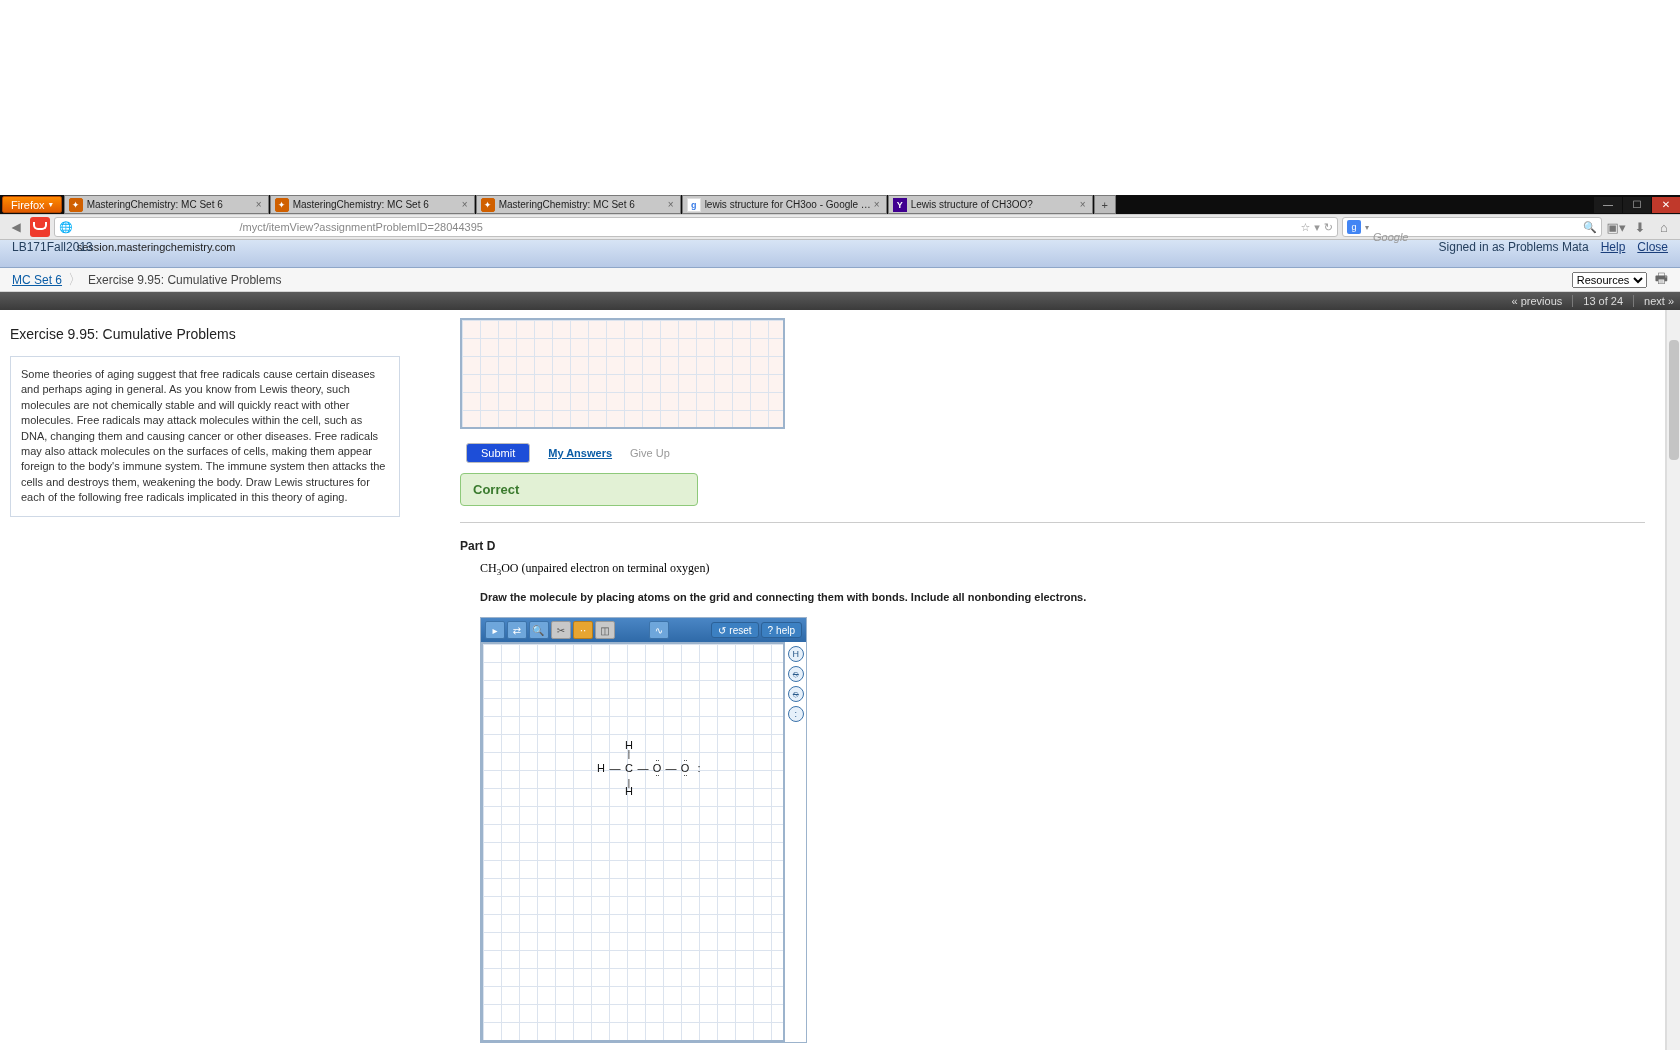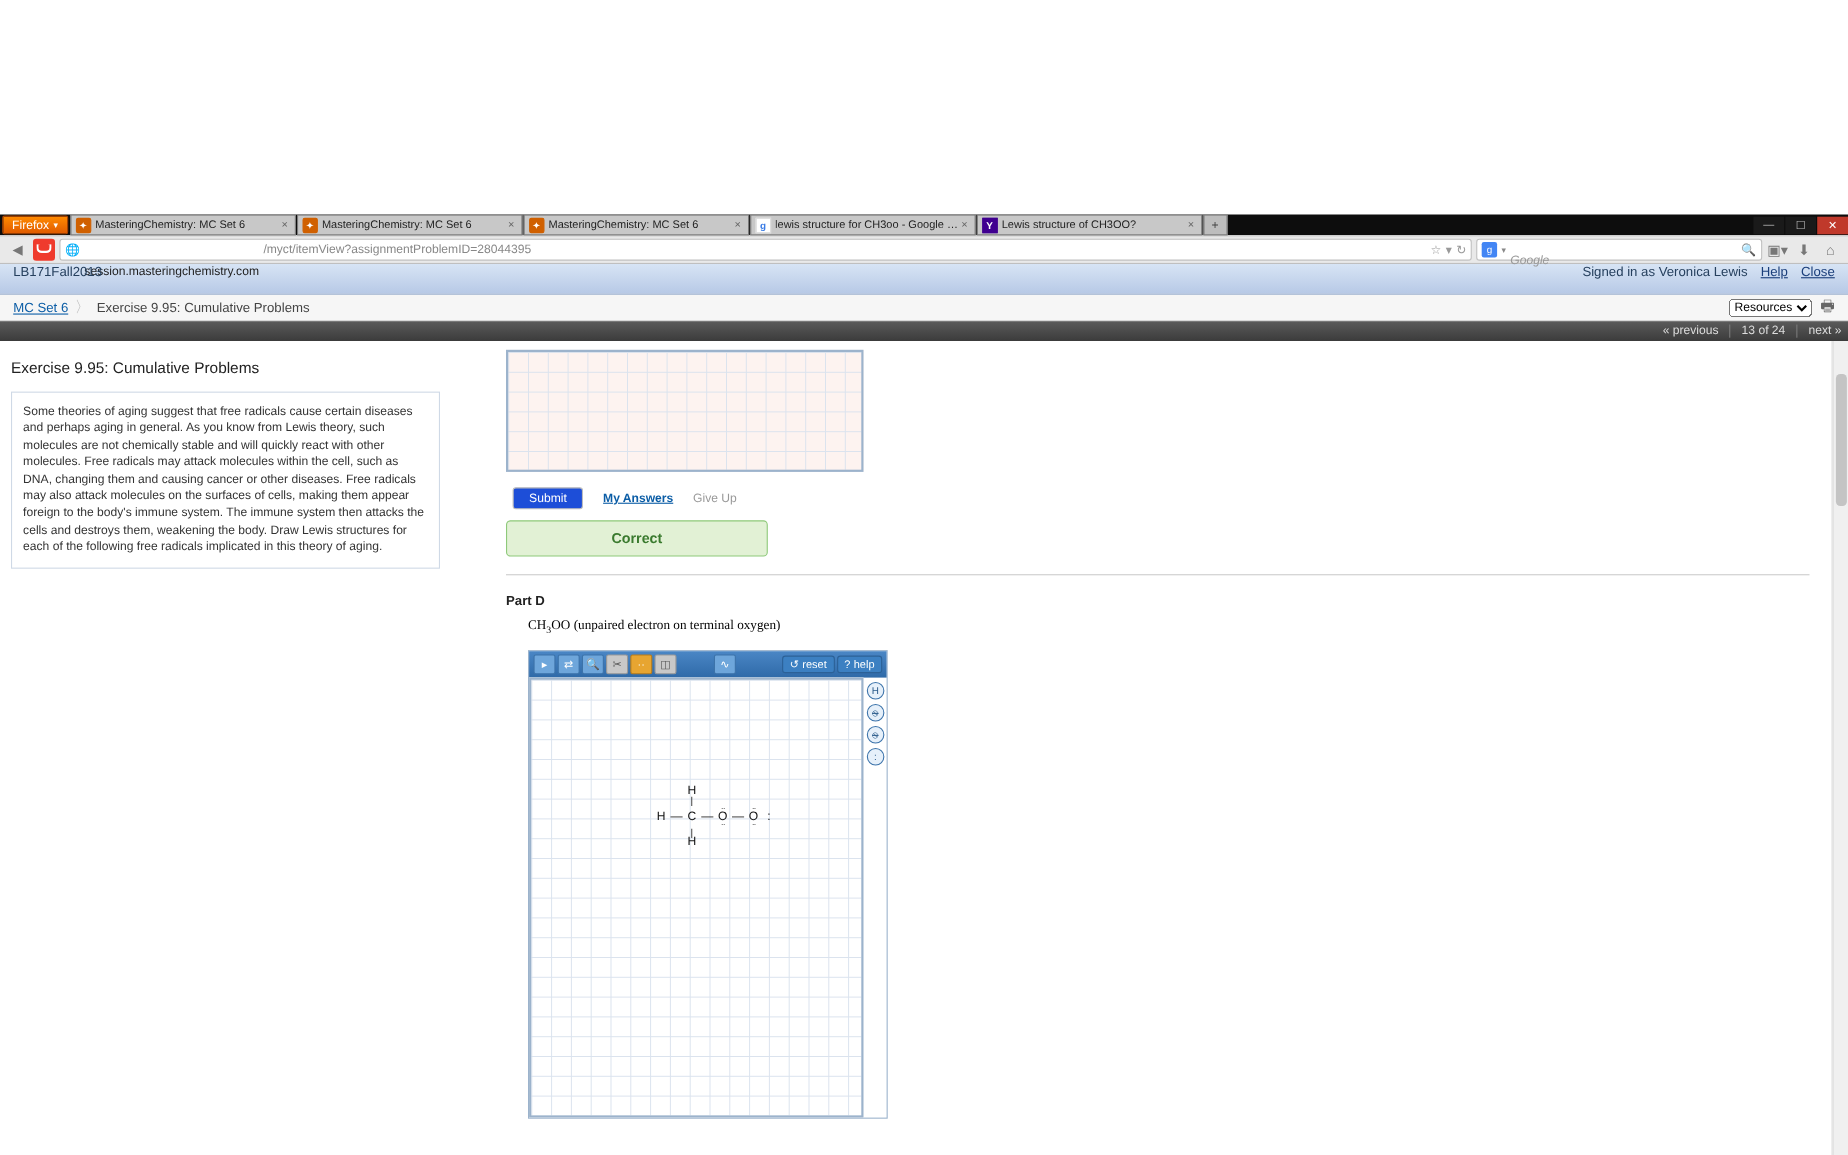--- a/index.html
+++ b/index.html
@@ -67,21 +67,21 @@
   .maincol { flex: 1; padding: 8px 20px 10px 50px; position: relative; border-right: 1px solid #ddd; }
 
   .grid { border: 2px solid #9cb3cc; width: 325px; height: 111px; background-image: linear-gradient(#dbe3ee 1px, transparent 1px), linear-gradient(90deg, #dbe3ee 1px, transparent 1px); background-size: 18px 18px; background-color: #fdf3f0; }
   .grid.full { height: 400px; background-color: #fff; }
 
   .btnrow { display: flex; align-items: center; gap: 18px; margin: 14px 0 10px 6px; }
   .btn-submit { background: #1d4ed8; color: #fff; border: 1px solid #bdbdbd; border-radius: 3px; padding: 3px 14px; font-size: 11px; text-align: center; }
   .myans { color: #0b5da6; text-decoration: underline; font-weight: bold; }
   .giveup { color: #999; }
 
-  .correct { width: 238px; border: 1px solid #8ec97a; background: #e2f1d5; color: #3a7a2e; font-size: 13px; font-weight: bold; padding: 8px 12px; border-radius: 4px; text-align: center; }
+  .correct { width: 238px; border: 1px solid #8ec97a; background: #e2f1d5; color: #3a7a2e; font-size: 13px; font-weight: bold; padding: 8px 12px; border-radius: 4px; }
 
   hr.sep { margin: 16px 0; border: none; border-top: 1px solid #ccc; }
 
   .part-hd { font-weight: bold; font-size: 12px; color: #222; margin-bottom: 8px; }
   .formula { font-family: Georgia, serif; font-size: 12px; margin: 0 0 14px 20px; }
   .formula sub { font-size: 9px; }
   .instr { font-size: 11px; font-weight: bold; margin: 10px 0 14px 20px; color: #222; }
 
   .drawpanel { width: 327px; border: 1px solid #9cb3cc; margin-left: 20px; }
   .toolbar { height: 24px; background: linear-gradient(#4a86c5,#2f6aa8); display: flex; align-items: center; padding: 0 4px; gap: 2px; }
@@ -167,21 +167,21 @@
     <span class="mag">🔍</span>
   </div>
   <div class="tb-icn">▣▾</div>
   <div class="tb-icn">⬇</div>
   <div class="tb-icn">⌂</div>
 </div>
 
 <div class="course-hdr">
   <span>LB171Fall2013</span>
   <div class="right">
-    <span>Signed in as Veronica Lewis</span>
+    <span>Signed in as Problems Mata</span>
     <span class="lnk">Help</span>
     <span class="lnk">Close</span>
   </div>
 </div>
 
 <div class="breadcrumb">
   <span class="crumb">MC Set 6</span>
   <span class="sep">〉</span>
   <span>Exercise 9.95: Cumulative Problems</span>
   <div class="res-sel">
@@ -212,20 +212,21 @@
       <span class="giveup">Give Up</span>
     </div>
     <div class="correct">Correct</div>
 
     <hr class="sep">
 
     <div class="part-hd">Part D</div>
     <div class="formula">
       <span>CH</span><sub>3</sub><span>OO</span><span> (unpaired electron on terminal oxygen)</span>
     </div>
+    <div class="instr">Draw the molecule by placing atoms on the grid and connecting them with bonds. Include all nonbonding electrons.</div>
 
     <div class="drawpanel">
       <div class="toolbar">
         <div class="tbtn">▸</div>
         <div class="tbtn">⇄</div>
         <div class="tbtn">🔍</div>
         <div class="tbtn grey">✂</div>
         <div class="tbtn orange">··</div>
         <div class="tbtn grey">◫</div>
         <div style="width:30px"></div>

